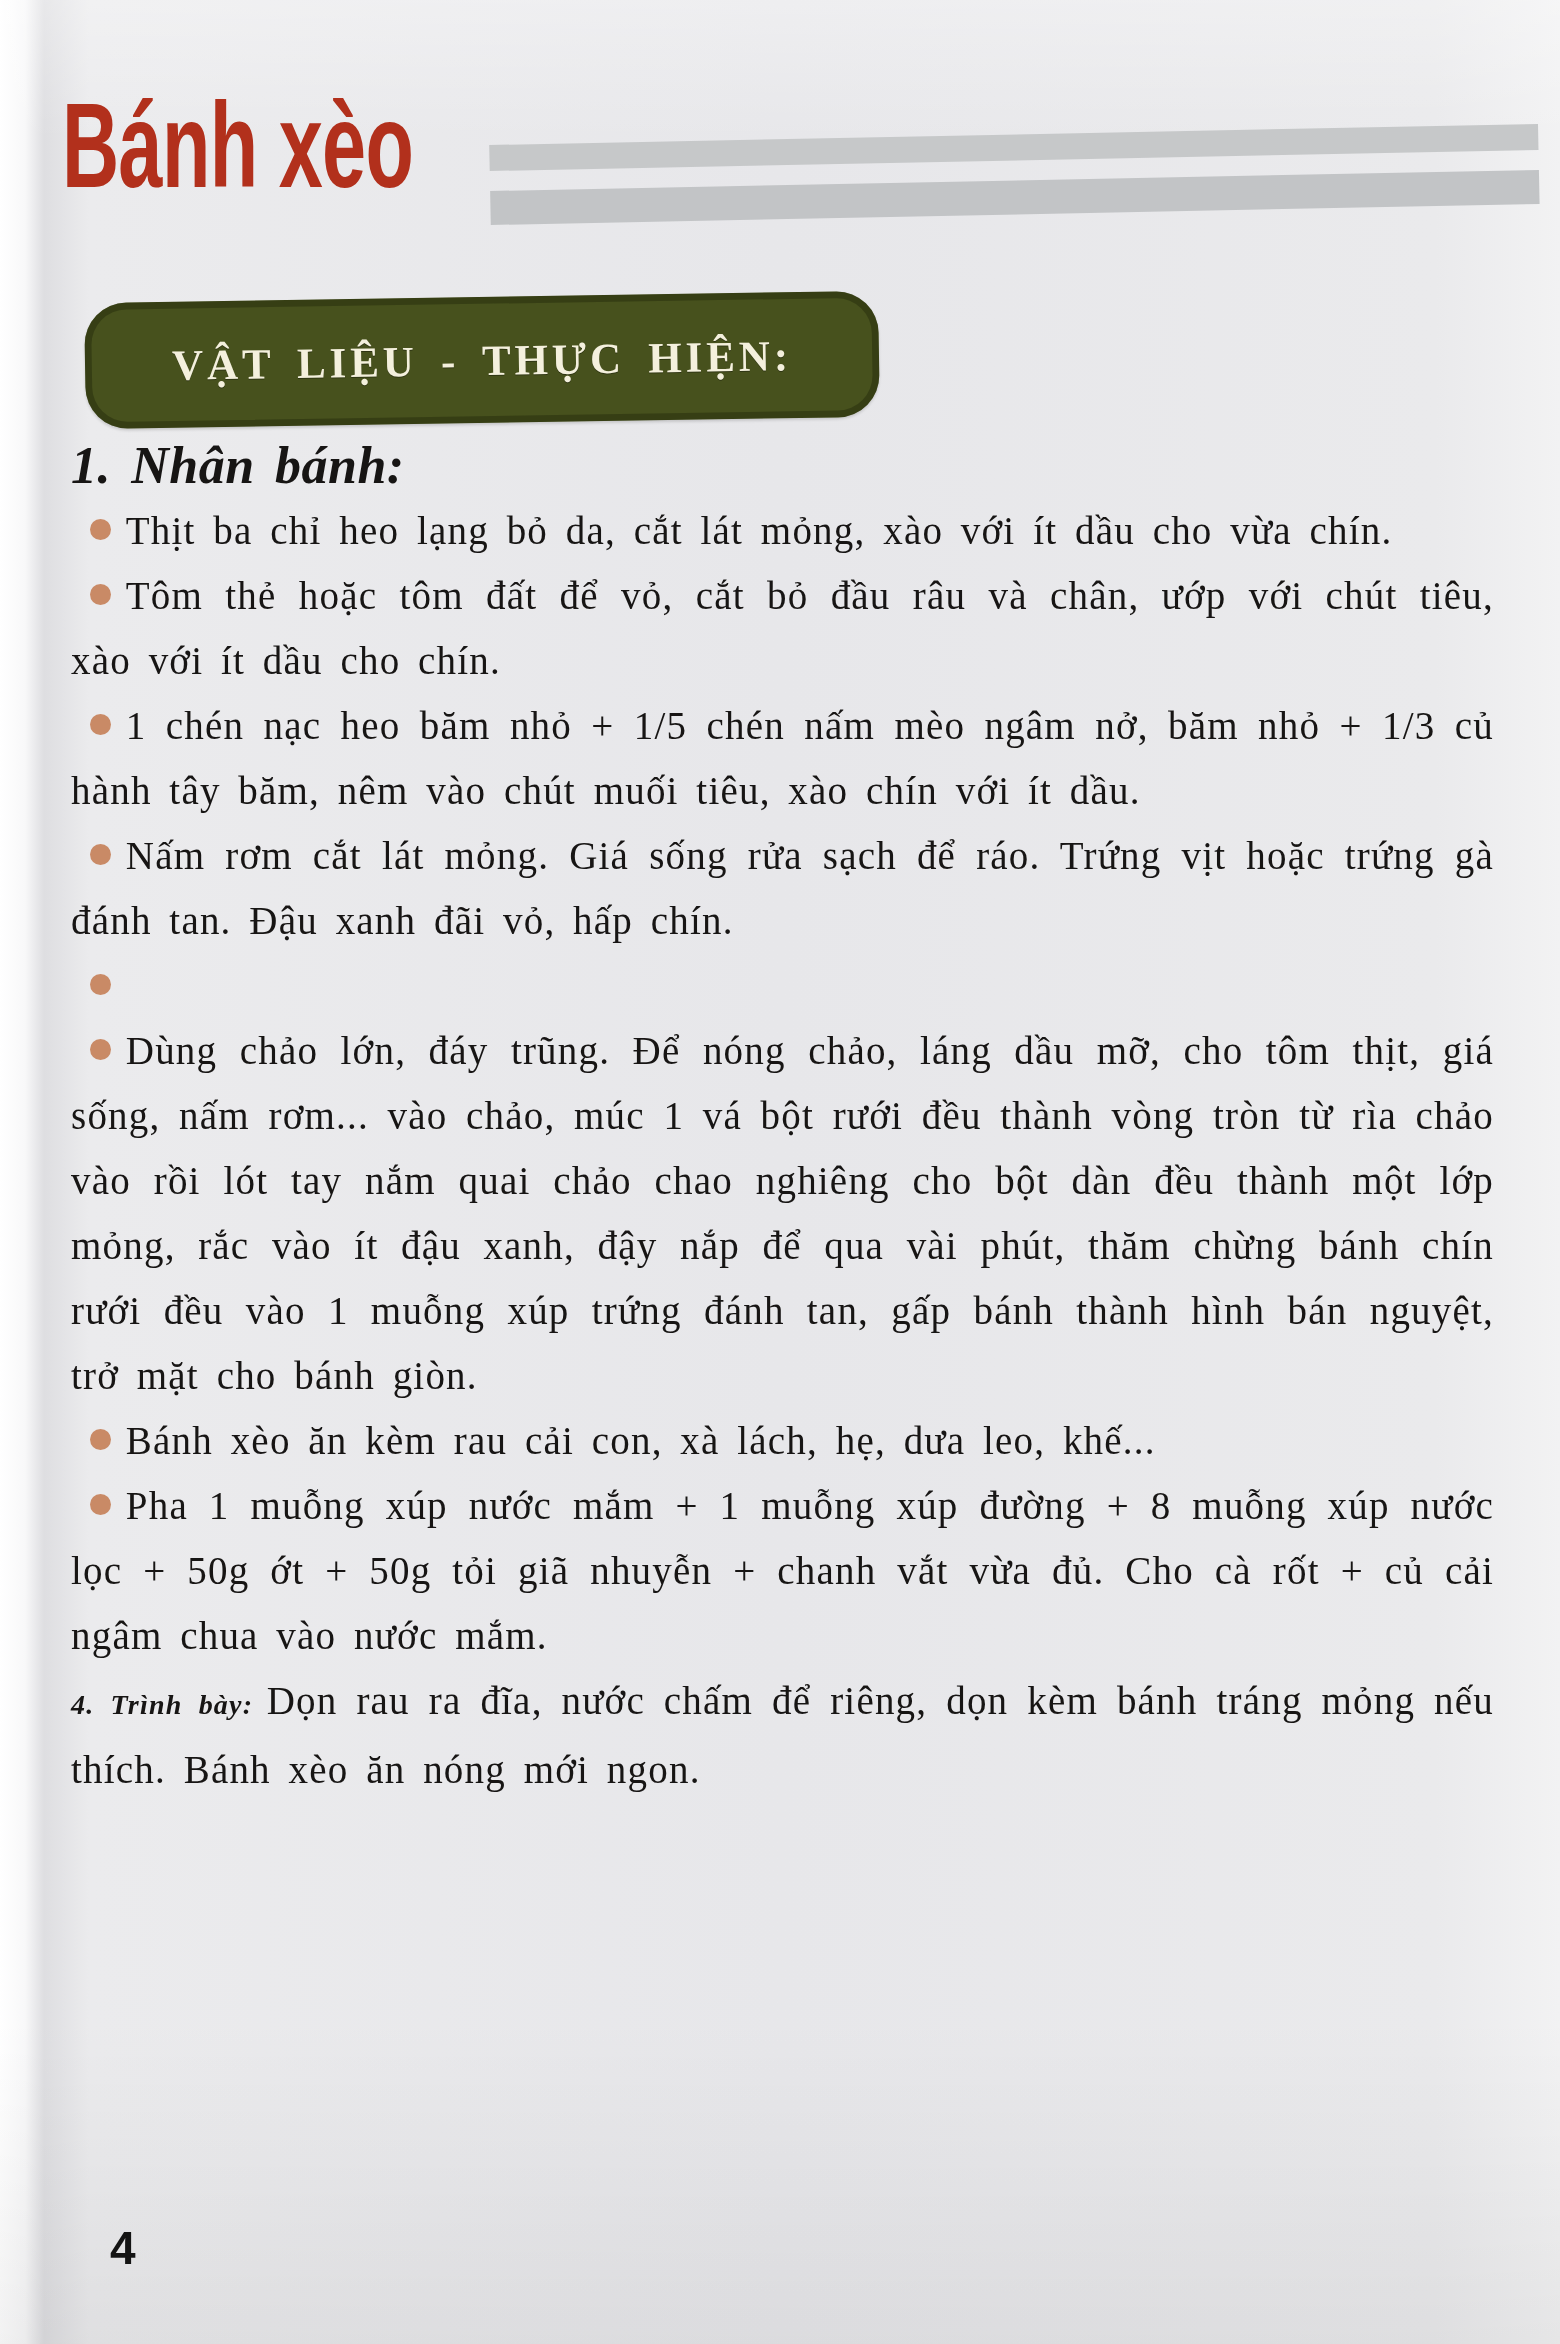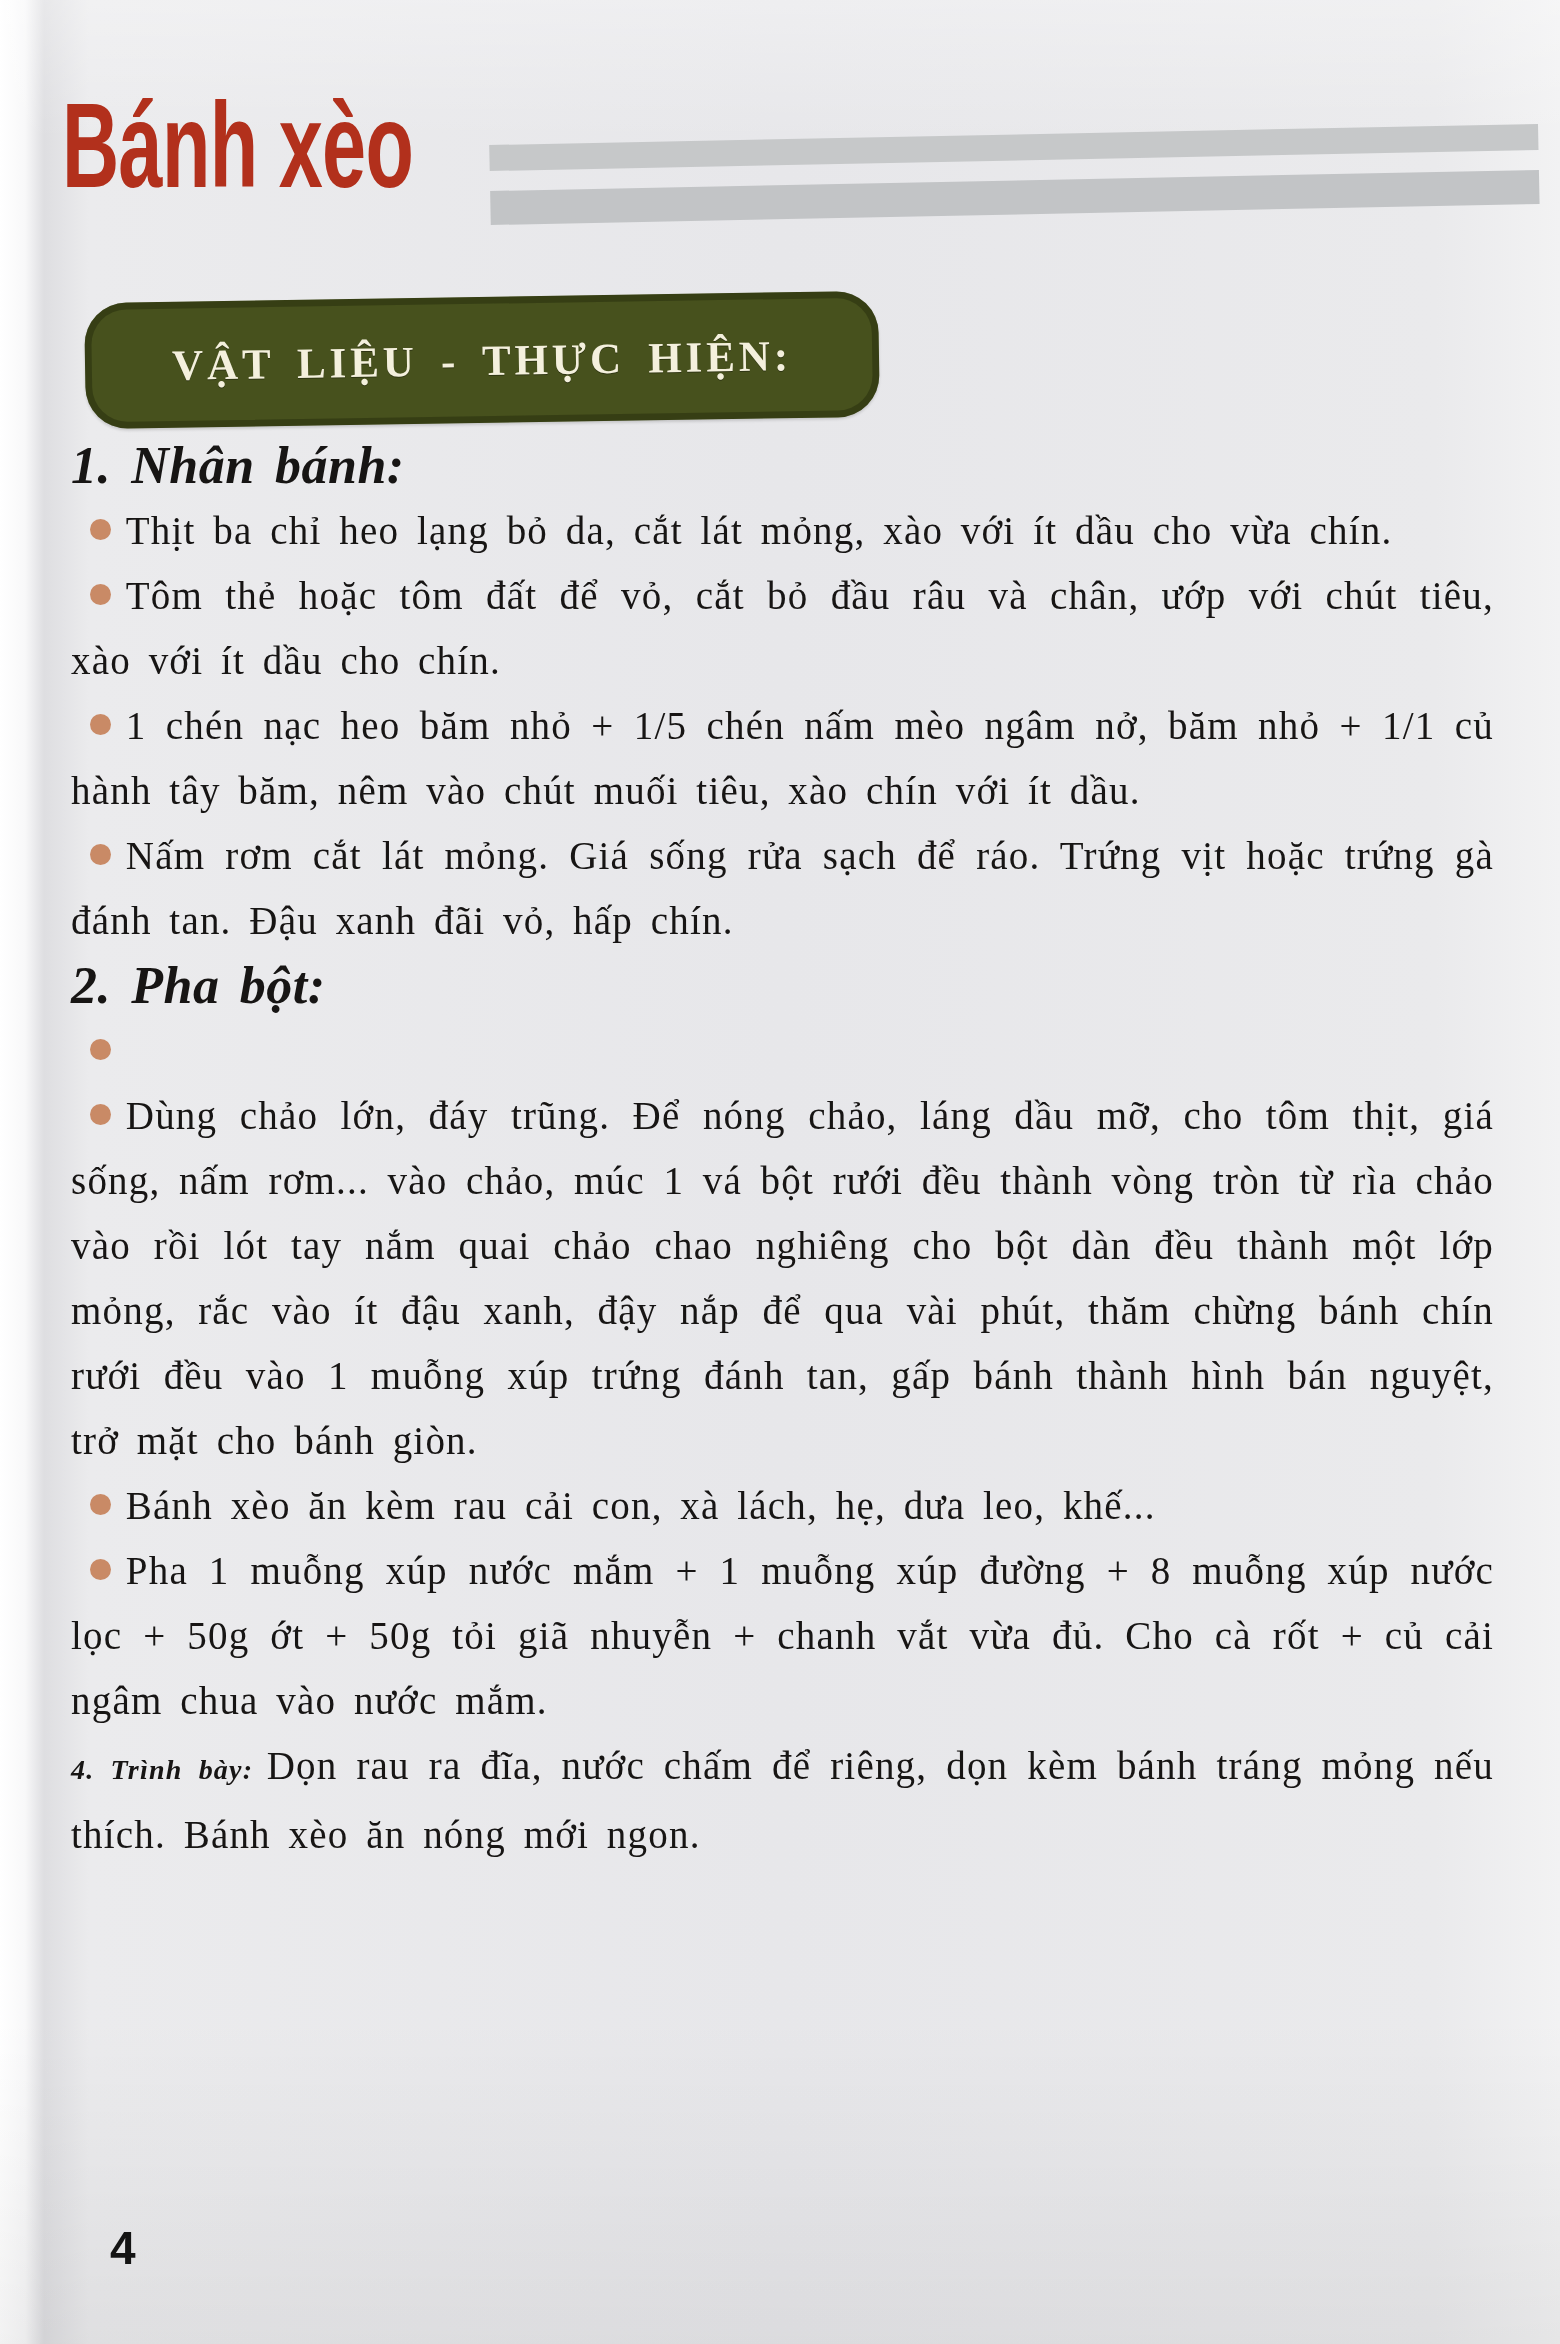--- a/index.html
+++ b/index.html
@@ -72,24 +72,23 @@
 
   <div class="badge">
     <span class="badge-label">VẬT LIỆU - THỰC HIỆN:</span>
   </div>
 
   <div class="body-text">
 
     <p class="heading">1. Nhân bánh:</p>
     <p class="item"><span class="bullet"></span><span>Thịt ba chỉ heo lạng bỏ da, cắt lát mỏng, xào với ít dầu cho vừa chín.</span></p>
     <p class="item"><span class="bullet"></span><span>Tôm thẻ hoặc tôm đất để vỏ, cắt bỏ đầu râu và chân, ướp với chút tiêu, xào với ít dầu cho chín.</span></p>
-    <p class="item"><span class="bullet"></span><span>1 chén nạc heo băm nhỏ + 1/5 chén nấm mèo ngâm nở, băm nhỏ + 1/1 củ hành tây băm, nêm vào chút muối tiêu, xào chín với ít dầu.</span></p>
+    <p class="item"><span class="bullet"></span><span>1 chén nạc heo băm nhỏ + 1/5 chén nấm mèo ngâm nở, băm nhỏ + 1/3 củ hành tây băm, nêm vào chút muối tiêu, xào chín với ít dầu.</span></p>
     <p class="item"><span class="bullet"></span><span>Nấm rơm cắt lát mỏng. Giá sống rửa sạch để ráo. Trứng vịt hoặc trứng gà đánh tan. Đậu xanh đãi vỏ, hấp chín.</span></p>
 
-    <p class="heading">2. Pha bột:</p>
     <p class="item"><span class="bullet"></span></p>
 
     <p class="item"><span class="bullet"></span><span>Dùng chảo lớn, đáy trũng. Để nóng chảo, láng dầu mỡ, cho tôm thịt, giá sống, nấm rơm... vào chảo, múc 1 vá bột rưới đều thành vòng tròn từ rìa chảo vào rồi lót tay nắm quai chảo chao nghiêng cho bột dàn đều thành một lớp mỏng, rắc vào ít đậu xanh, đậy nắp để qua vài phút, thăm chừng bánh chín rưới đều vào 1 muỗng xúp trứng đánh tan, gấp bánh thành hình bán nguyệt, trở mặt cho bánh giòn.</span></p>
     <p class="item"><span class="bullet"></span><span>Bánh xèo ăn kèm rau cải con, xà lách, hẹ, dưa leo, khế...</span></p>
     <p class="item"><span class="bullet"></span><span>Pha 1 muỗng xúp nước mắm + 1 muỗng xúp đường + 8 muỗng xúp nước lọc + 50g ớt + 50g tỏi giã nhuyễn + chanh vắt vừa đủ. Cho cà rốt + củ cải ngâm chua vào nước mắm.</span></p>
 
     <p class="run-in"><span class="heading-inline">4. Trình bày:</span><span>Dọn rau ra đĩa, nước chấm để riêng, dọn kèm bánh tráng mỏng nếu thích. Bánh xèo ăn nóng mới ngon.</span></p>
 
   </div>
 

